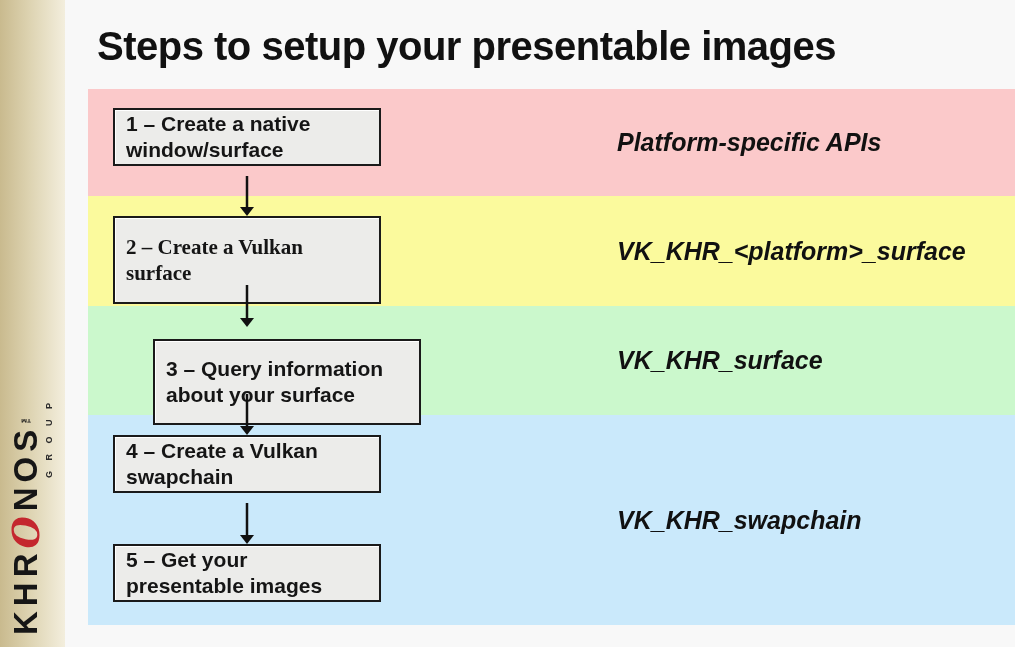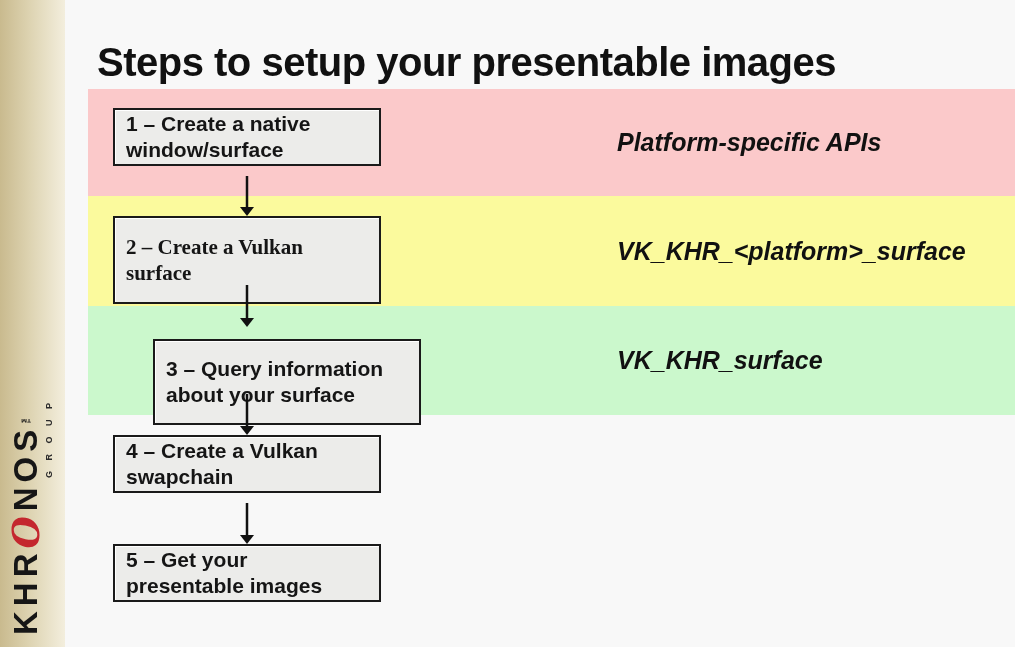--- a/index.html
+++ b/index.html
@@ -30,21 +30,21 @@
   .logo-main .tm{font-size:11px;letter-spacing:1px;}
   .logo-group{
     position:absolute;left:44px;top:16px;
     writing-mode:vertical-rl;transform:rotate(180deg);
     font-size:9px;font-weight:bold;letter-spacing:4px;color:#2a2a2a;
     white-space:nowrap;
   }
 
   
   .title{
-    position:absolute;left:97px;top:40px;
+    position:absolute;left:97px;top:24px;
     font-size:40px;font-weight:bold;color:#111;letter-spacing:-0.5px;
   }
 
   
   .band{
     position:absolute;left:88px;width:927px;
     display:flex;align-items:center;
   }
   .band-1{top:89px;height:107px;}
   .band-2{top:196px;height:110px;}
@@ -80,20 +80,23 @@
 
   <div class="band band-1" style="background-color: rgb(251, 201, 202);">
     <div class="api-label">Platform-specific APIs</div>
   </div>
   <div class="band band-2" style="background-color: rgb(251, 250, 157);">
     <div class="api-label">VK_KHR_&lt;platform&gt;_surface</div>
   </div>
   <div class="band band-3" style="background-color: rgb(203, 248, 204);">
     <div class="api-label">VK_KHR_surface</div>
   </div>
+  <div class="band band-4" style="background-color: rgb(202, 233, 251);">
+    <div class="api-label">VK_KHR_swapchain</div>
+  </div>
 
   <div class="sidebar">
     <div class="logo">
       <div class="logo-main"><span>KHR</span><span class="swoosh-o">O</span><span>NOS</span><span class="tm">™</span></div>
       <div class="logo-group">G R O U P</div>
     </div>
   </div>
 
   <div class="title">Steps to setup your presentable images</div>
 

